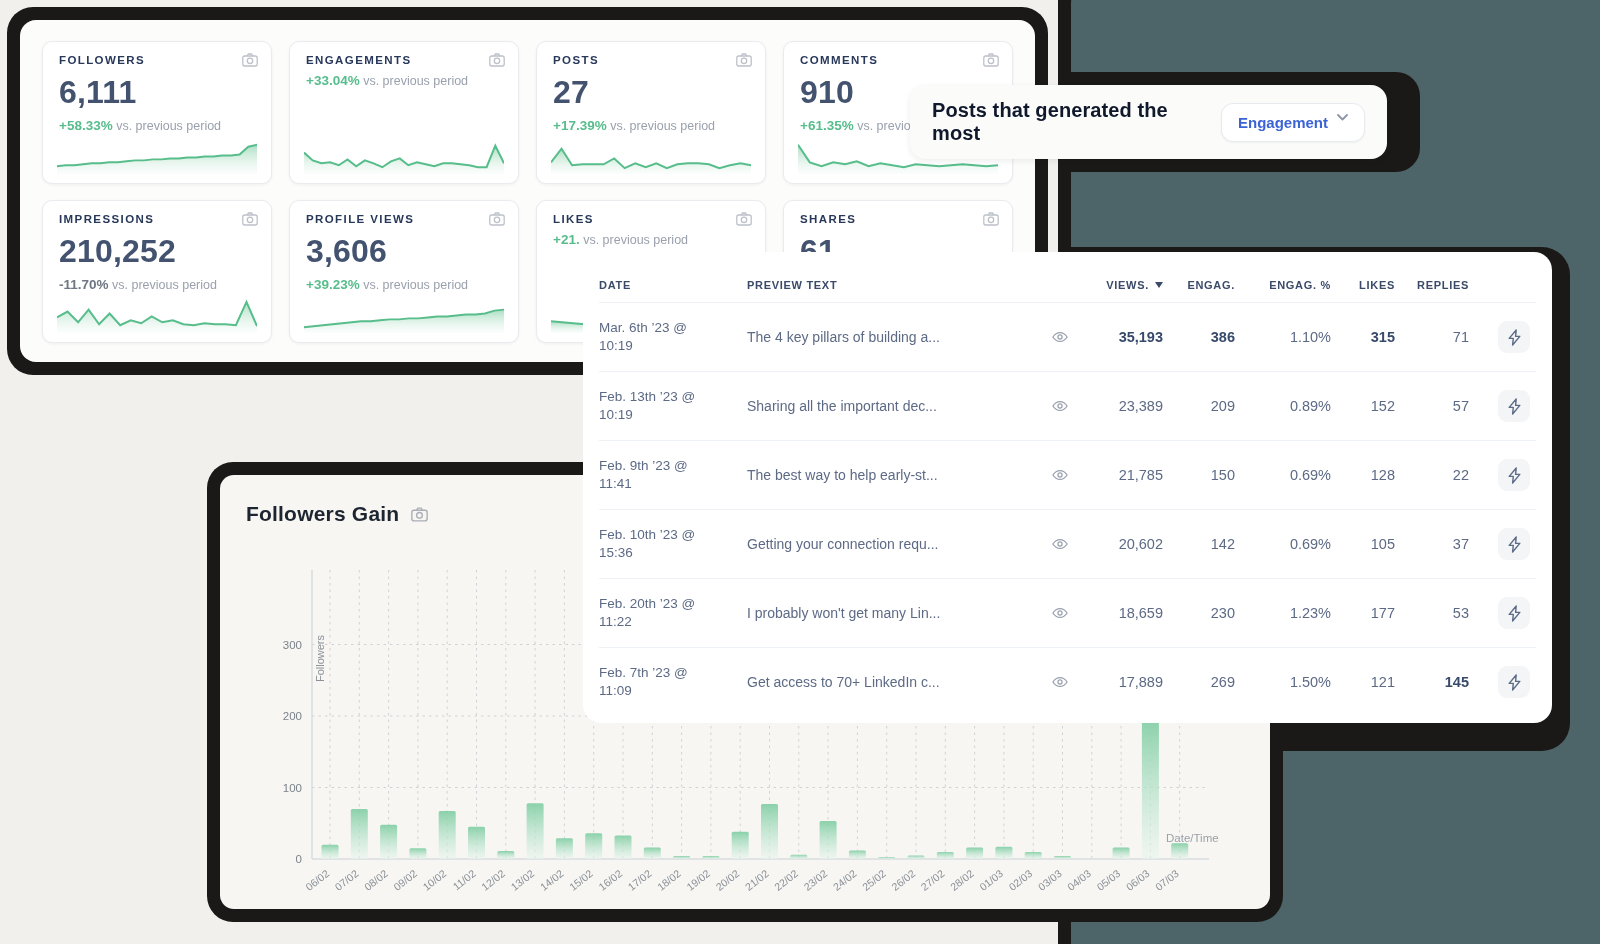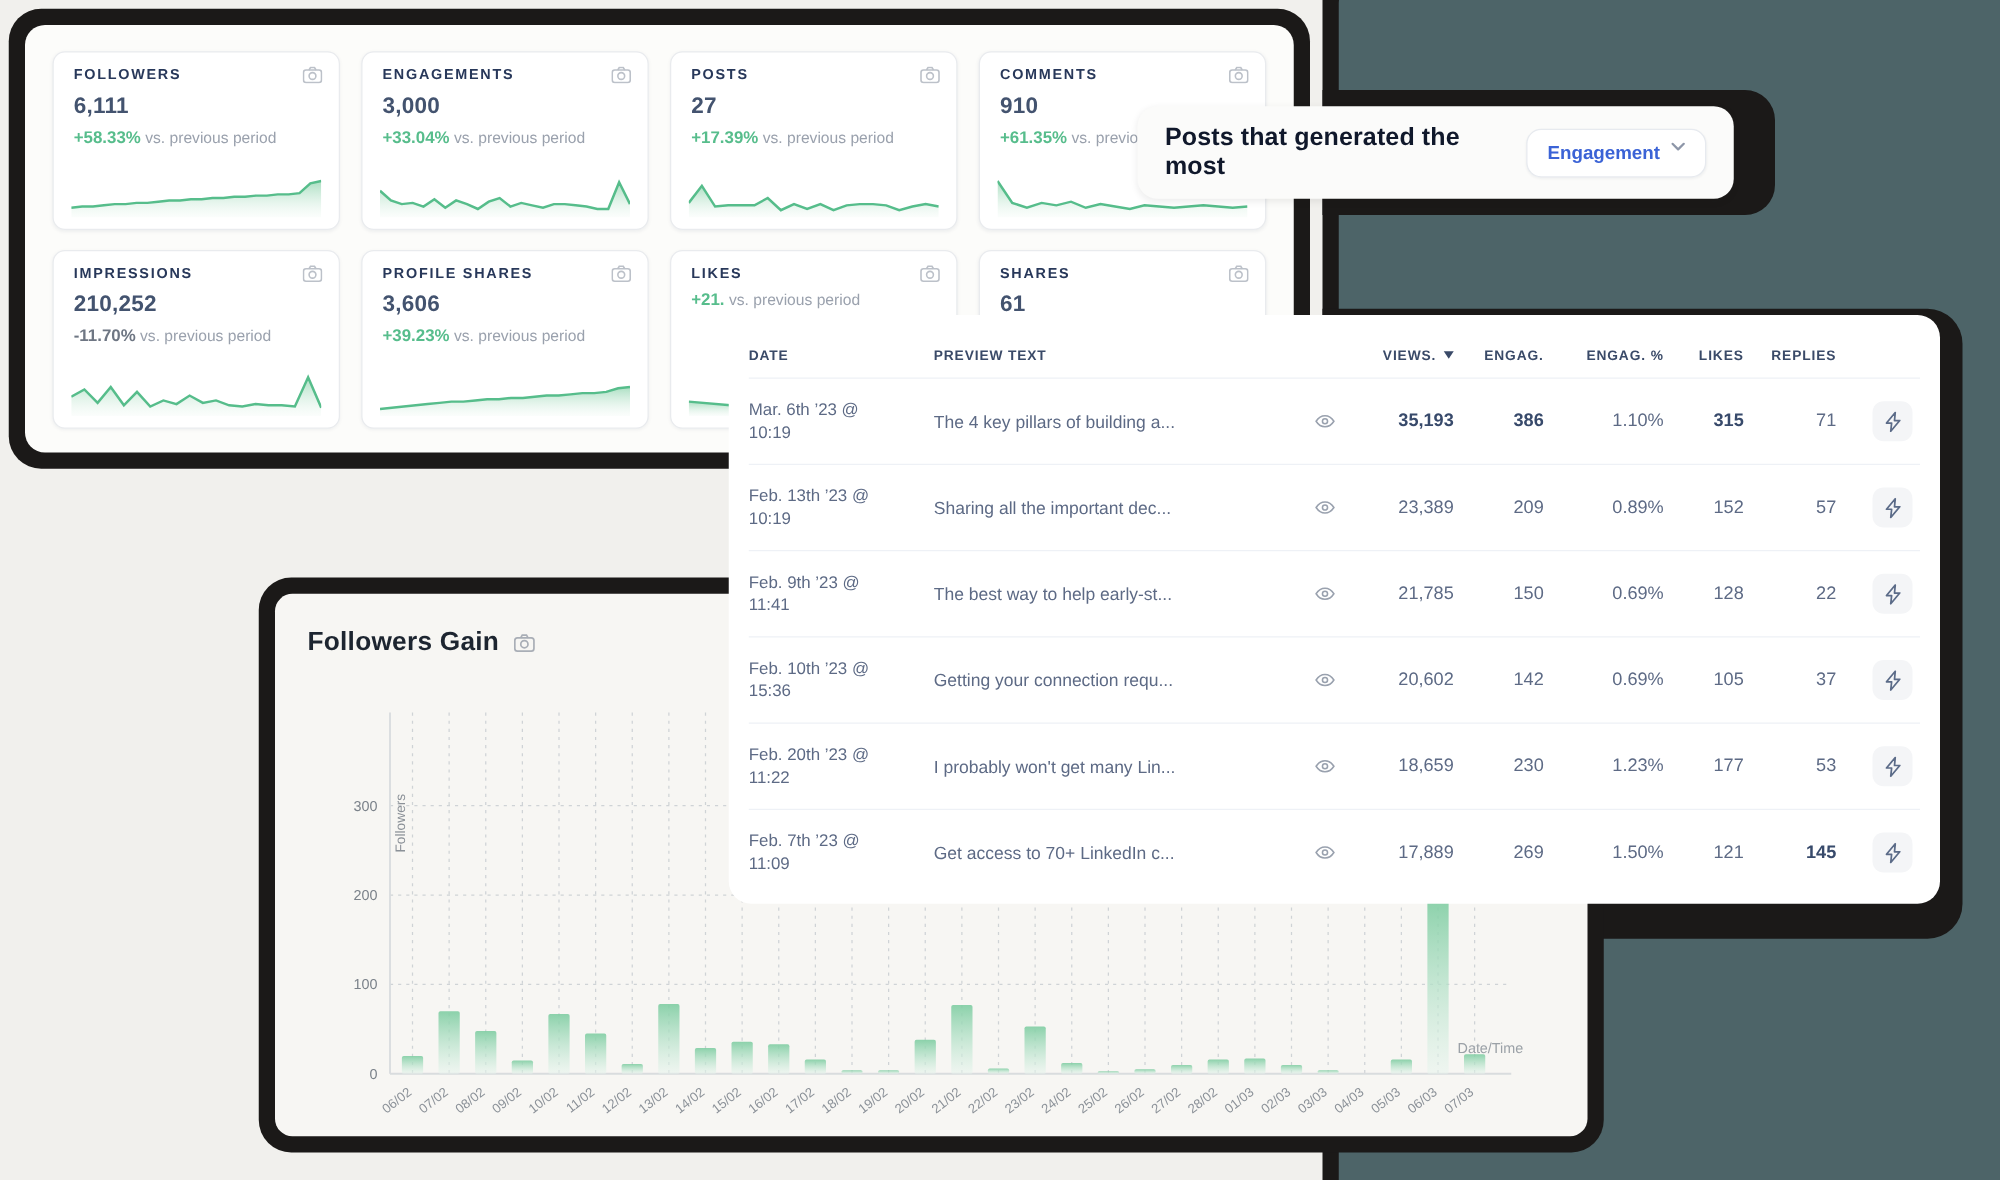--- a/index.html
+++ b/index.html
@@ -27,21 +27,21 @@
   .stats-frame{left:7px;top:7px;width:1041px;height:368px;z-index:2;}
   .stats-inner{width:100%;height:100%;background:#fcfcfa;border-radius:16px;
     box-sizing:border-box;padding:21px 22px;}
   .stats-grid{display:grid;grid-template-columns:repeat(4,1fr);grid-template-rows:143px 143px;
     gap:16px 17px;height:100%;}
 
   .stat-card{position:relative;background:#ffffff;border:1px solid #e9ebee;border-radius:10px;
     box-shadow:0 1px 3px rgba(25,35,60,.06);padding:12px 16px;box-sizing:border-box;overflow:hidden;}
   .stat-label{font-size:11.5px;font-weight:700;letter-spacing:1.4px;color:#28385a;}
   .stat-cam{position:absolute;right:13px;top:11px;}
-  .stat-value{margin-top:8px;font-size:18px;font-weight:600;color:#43536f;letter-spacing:.2px;}
+  .stat-value{margin-top:8px;font-size:32px;font-weight:600;color:#43536f;letter-spacing:.2px;}
   .stat-delta-row{margin-top:7px;font-size:12.5px;color:#9aa1ad;white-space:nowrap;}
   .stat-delta{font-size:13.5px;font-weight:700;}
   .stat-delta.pos{color:#57bd8c;}
   .stat-delta.neg{color:#6e7683;}
   .stat-spark{position:absolute;left:14px;right:14px;bottom:9px;height:37px;}
   .stat-spark svg{width:100%;height:100%;display:block;}
 
   
   .fg-frame{left:207px;top:462px;width:1076px;height:460px;z-index:3;}
   .fg-inner{position:relative;width:100%;height:100%;background:#f7f6f3;border-radius:14px;
@@ -124,21 +124,20 @@
             </svg>
           </div>
         </div>
         <div class="stat-card">
           <div class="stat-label">ENGAGEMENTS</div>
           <span class="stat-cam icon"><svg width="16" height="14" viewBox="0 0 20 17" fill="none" stroke="#bcc1c9" stroke-width="1.6">
               <rect x="1" y="3.5" width="18" height="12.5" rx="2.5"></rect>
               <path d="M6.5 3.5 L8 1 h4 l1.5 2.5"></path>
               <circle cx="10" cy="9.5" r="3.4"></circle>
             </svg></span>
-          <div class="stat-value">3,000</div>
           <div class="stat-delta-row"><span class="stat-delta pos">+33.04%</span> <span>vs. previous period</span></div>
           <div class="stat-spark">
             <svg viewBox="0 0 200 38" preserveAspectRatio="none">
               <path d="M0.0,16.0 L8.7,24.0 L17.4,27.0 L26.1,26.0 L34.8,29.0 L43.5,23.0 L52.2,30.0 L60.9,24.0 L69.6,27.0 L78.3,31.0 L87.0,25.0 L95.7,22.0 L104.3,29.0 L113.0,26.0 L121.7,28.0 L130.4,30.0 L139.1,27.0 L147.8,27.0 L156.5,28.0 L165.2,29.0 L173.9,31.0 L182.6,31.0 L191.3,9.0 L200.0,27.0 L200,38 L0,38 Z" fill="url(#sg)" stroke="none"></path>
               <path d="M0.0,16.0 L8.7,24.0 L17.4,27.0 L26.1,26.0 L34.8,29.0 L43.5,23.0 L52.2,30.0 L60.9,24.0 L69.6,27.0 L78.3,31.0 L87.0,25.0 L95.7,22.0 L104.3,29.0 L113.0,26.0 L121.7,28.0 L130.4,30.0 L139.1,27.0 L147.8,27.0 L156.5,28.0 L165.2,29.0 L173.9,31.0 L182.6,31.0 L191.3,9.0 L200.0,27.0" fill="none" stroke="#56bd8b" stroke-width="2"></path>
             </svg>
           </div>
         </div>
         <div class="stat-card">
           <div class="stat-label">POSTS</div>
@@ -182,21 +181,21 @@
           <div class="stat-value">210,252</div>
           <div class="stat-delta-row"><span class="stat-delta neg">-11.70%</span> <span>vs. previous period</span></div>
           <div class="stat-spark">
             <svg viewBox="0 0 200 38" preserveAspectRatio="none">
               <path d="M0.0,22.0 L10.5,16.0 L21.1,27.0 L31.6,14.0 L42.1,29.0 L52.6,18.0 L63.2,30.0 L73.7,25.0 L84.2,28.0 L94.7,21.0 L105.3,27.0 L115.8,25.0 L126.3,29.0 L136.8,30.0 L147.4,28.0 L157.9,29.0 L168.4,29.0 L178.9,30.0 L189.5,6.0 L200.0,31.0 L200,38 L0,38 Z" fill="url(#sg)" stroke="none"></path>
               <path d="M0.0,22.0 L10.5,16.0 L21.1,27.0 L31.6,14.0 L42.1,29.0 L52.6,18.0 L63.2,30.0 L73.7,25.0 L84.2,28.0 L94.7,21.0 L105.3,27.0 L115.8,25.0 L126.3,29.0 L136.8,30.0 L147.4,28.0 L157.9,29.0 L168.4,29.0 L178.9,30.0 L189.5,6.0 L200.0,31.0" fill="none" stroke="#56bd8b" stroke-width="2"></path>
             </svg>
           </div>
         </div>
         <div class="stat-card">
-          <div class="stat-label">PROFILE SHARES</div>
+          <div class="stat-label">PROFILE VIEWS</div>
           <span class="stat-cam icon"><svg width="16" height="14" viewBox="0 0 20 17" fill="none" stroke="#bcc1c9" stroke-width="1.6">
               <rect x="1" y="3.5" width="18" height="12.5" rx="2.5"></rect>
               <path d="M6.5 3.5 L8 1 h4 l1.5 2.5"></path>
               <circle cx="10" cy="9.5" r="3.4"></circle>
             </svg></span>
           <div class="stat-value">3,606</div>
           <div class="stat-delta-row"><span class="stat-delta pos">+39.23%</span> <span>vs. previous period</span></div>
           <div class="stat-spark">
             <svg viewBox="0 0 200 38" preserveAspectRatio="none">
               <path d="M0.0,32.0 L9.5,31.0 L19.0,30.0 L28.6,29.0 L38.1,28.0 L47.6,27.0 L57.1,26.0 L66.7,26.0 L76.2,25.0 L85.7,24.0 L95.2,24.0 L104.8,23.0 L114.3,23.0 L123.8,22.0 L133.3,21.0 L142.9,21.0 L152.4,20.0 L161.9,19.0 L171.4,19.0 L181.0,18.0 L190.5,15.0 L200.0,14.0 L200,38 L0,38 Z" fill="url(#sg)" stroke="none"></path>

